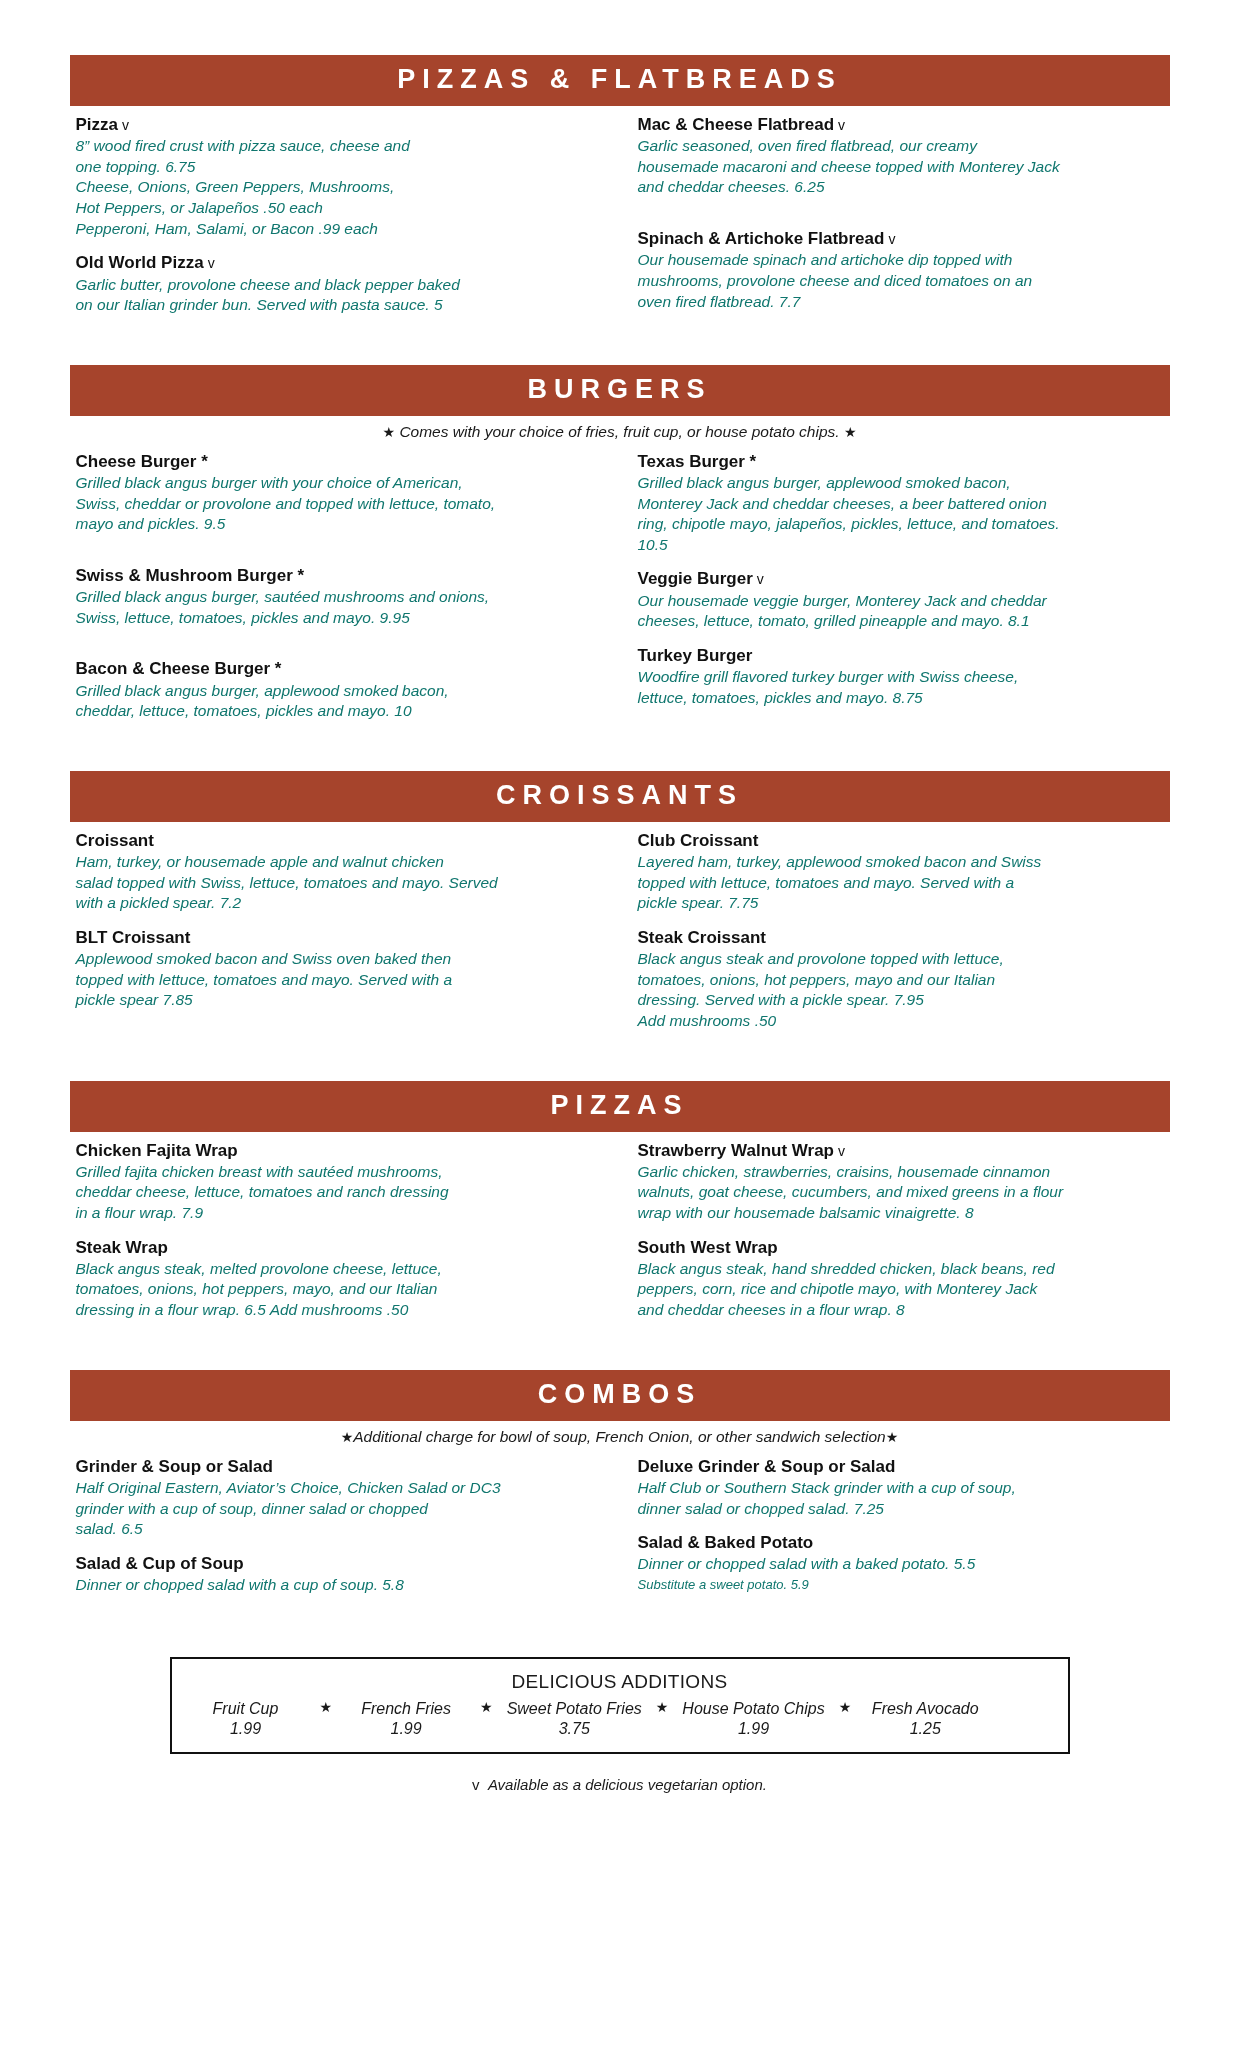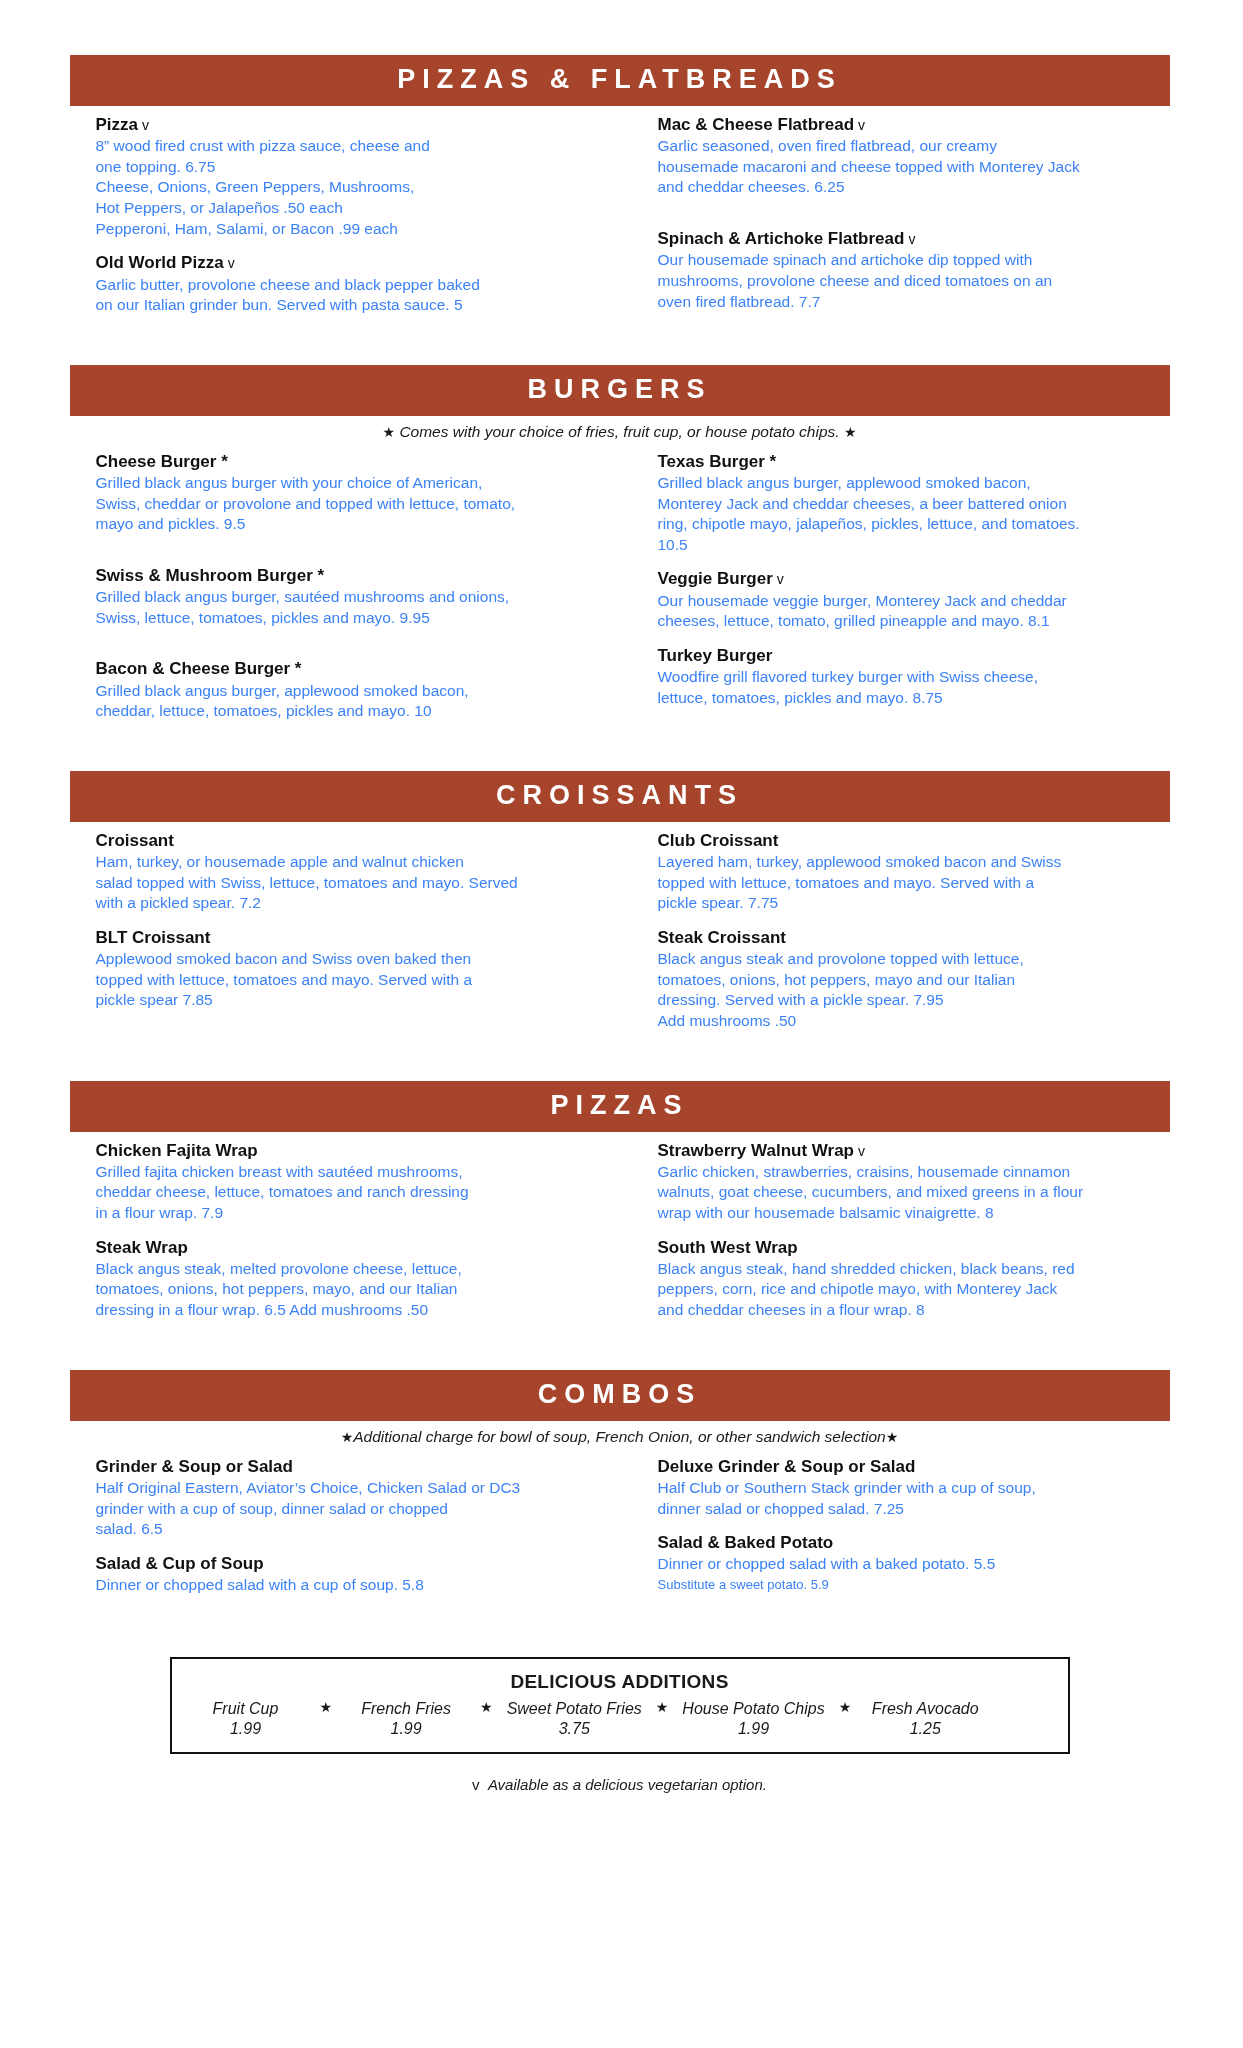--- a/index.html
+++ b/index.html
@@ -51,38 +51,38 @@
     padding-top: 8px;
   }
   .col {
     width: 50%;
     box-sizing: border-box;
   }
   .col.left { padding-right: 20px; padding-left: 6px; }
   .col.right { padding-left: 18px; }
   .item {
     margin-bottom: 13px;
-    margin-left: 20px;
   }
   .item-name {
     font-weight: bold;
     font-size: 17px;
     line-height: 1.25;
     color: #111;
   }
   .veg {
     font-weight: normal;
     font-size: 14px;
     font-style: normal;
     padding-left: 4px;
   }
   .item-desc {
+    font-style: italic;
     font-size: 15.5px;
     line-height: 1.33;
-    color: #3b82f6;
+    color: #0f766e;
     margin-top: 1px;
     white-space: pre-line;
   }
   .item-desc.small {
     font-size: 13px;
   }
   .gap-l { margin-top: 30px; }
   .section-gap { margin-top: 36px; }
 
   
@@ -93,21 +93,21 @@
     justify-content: center;
   }
   .additions {
     border: 2px solid #111;
     width: 900px;
     box-sizing: border-box;
     padding: 12px 10px 14px 10px;
     text-align: center;
   }
   .additions-title {
-    font-weight: bold;
+    font-weight: normal;
     font-size: 19px;
     letter-spacing: 0.3px;
     margin-bottom: 7px;
   }
   .additions-row {
     display: flex;
     justify-content: flex-start;
     align-items: flex-start;
     font-style: italic;
     font-size: 16px;

